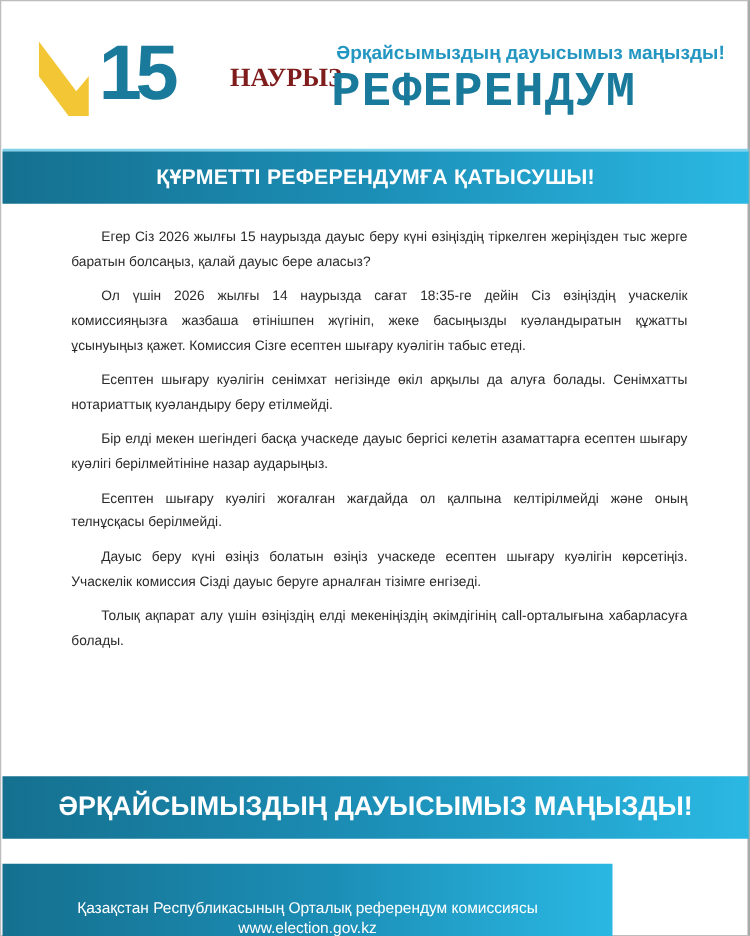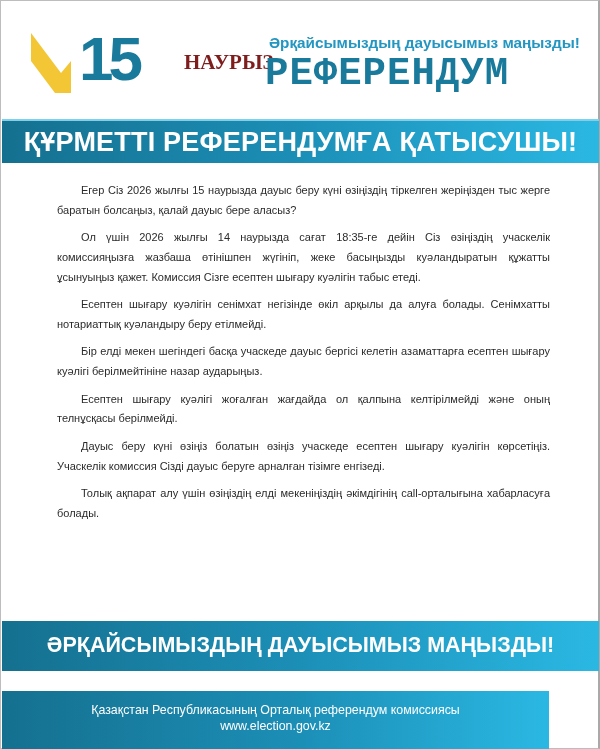--- a/index.html
+++ b/index.html
@@ -38,38 +38,38 @@
     }
     
     .banner {
       position: absolute; left: 1px; width: 597px;
       background: linear-gradient(90deg, #15708f 0%, #1c8fb7 50%, #2ab8e3 100%);
       border-top: 2px solid #7fd0ea;
       color: #ffffff; text-align: center;
       font-family: "Liberation Sans", sans-serif; font-weight: bold;
       white-space: nowrap;
     }
-    .banner-top { top: 118px; height: 44px; font-size: 27px; line-height: 42px; letter-spacing: 0.2px; }
+    .banner-top { top: 118px; height: 44px; font-size: 17px; line-height: 42px; letter-spacing: 0.2px; }
     .banner-bottom { top: 620px; height: 50px; font-size: 21.5px; line-height: 48px; border-top: none; }
     
     .content {
       position: absolute; left: 56px; top: 180px; width: 493px;
       font-family: "Liberation Sans", sans-serif; font-size: 11px;
       line-height: 19.8px; color: #2b2b2b;
     }
     .content p {
       text-align: justify; text-indent: 24px; margin-bottom: 7.6px;
     }
     
     .footer {
-      position: absolute; left: 1px; top: 690px; width: 547px; height: 58px;
+      position: absolute; left: 1px; top: 690px; width: 488px; height: 58px;
       background: linear-gradient(90deg, #15708f 0%, #1c8fb7 55%, #2ab8e3 100%);
       color: #ffffff; text-align: center;
       font-family: "Liberation Sans", sans-serif; font-size: 12.4px; line-height: 16px;
-      padding-top: 11px;
+      padding-top: 27px;
     }
     .footer span { display: block; }
   </style>
 </head>
 <body>
 
 <div class="frame">
 
   <div class="header">
     <div class="logo">

